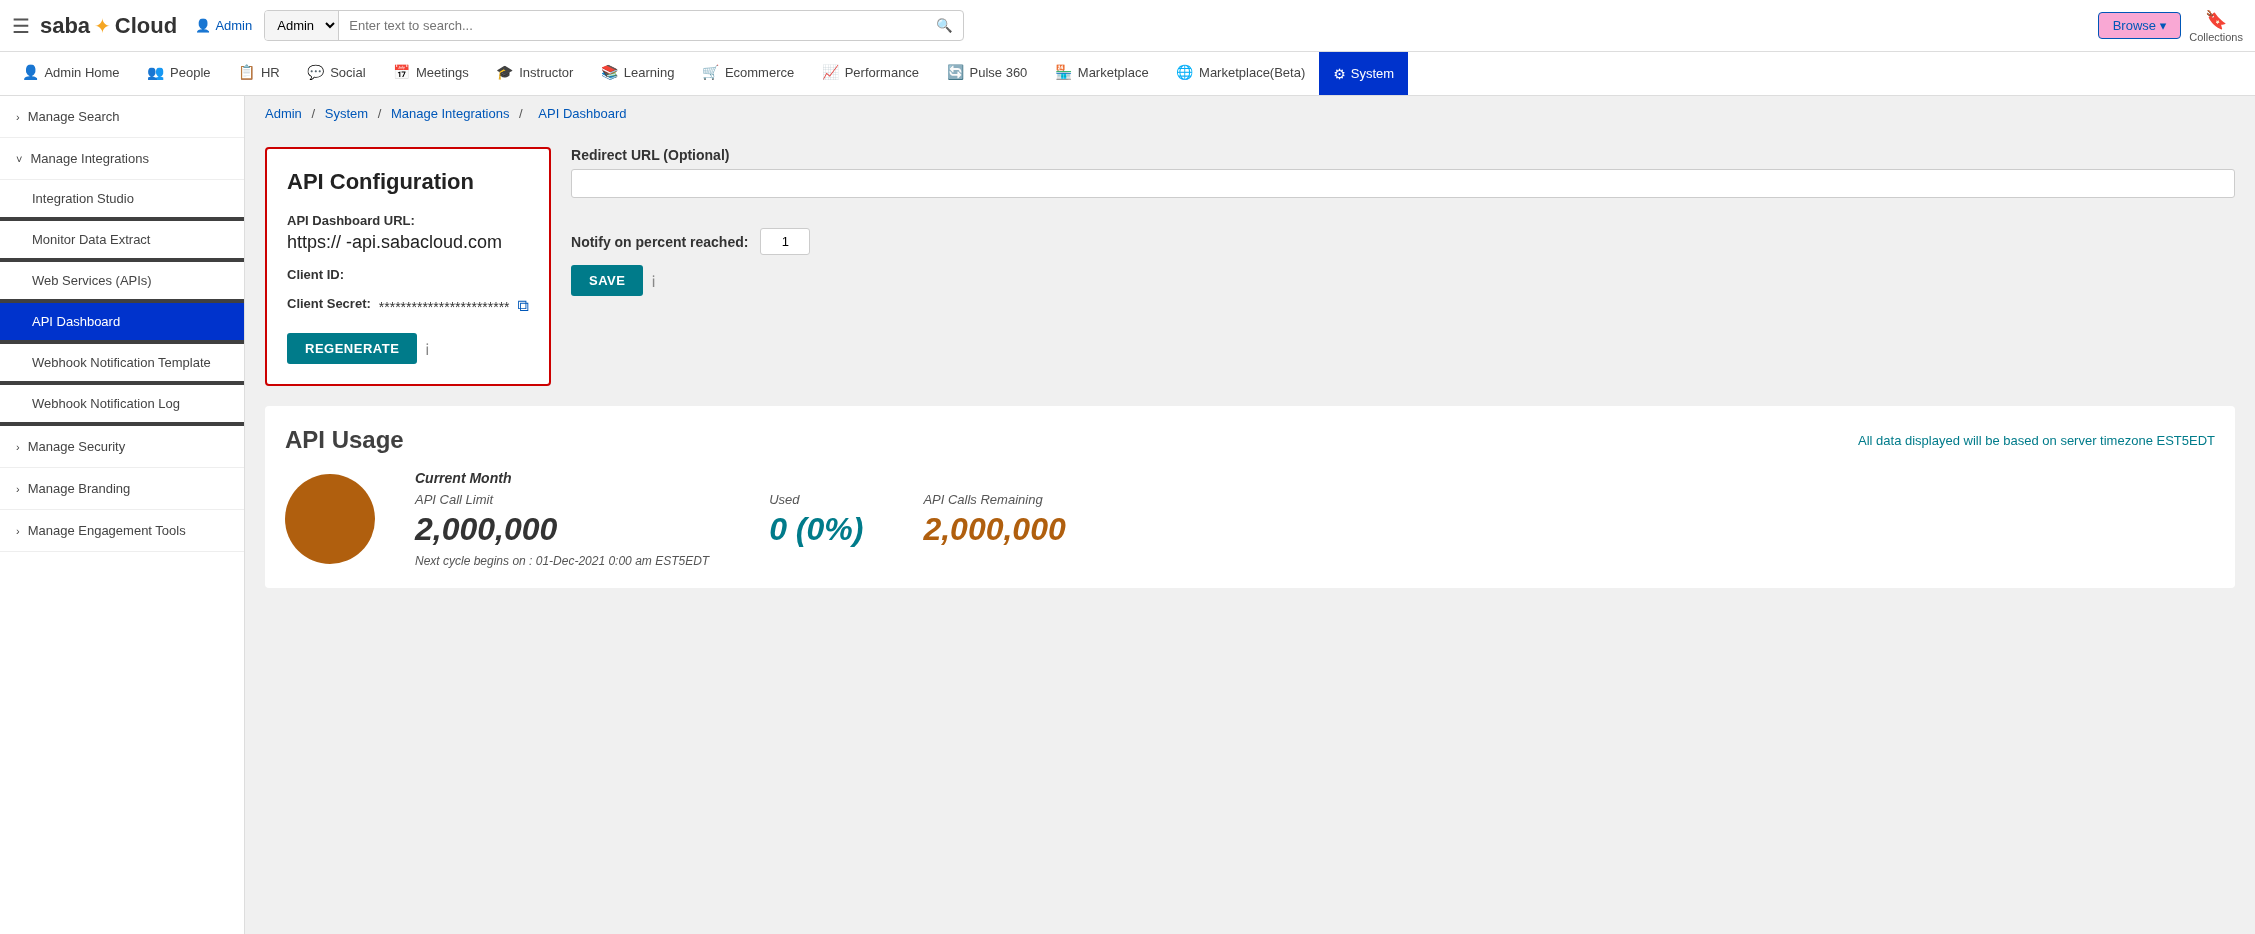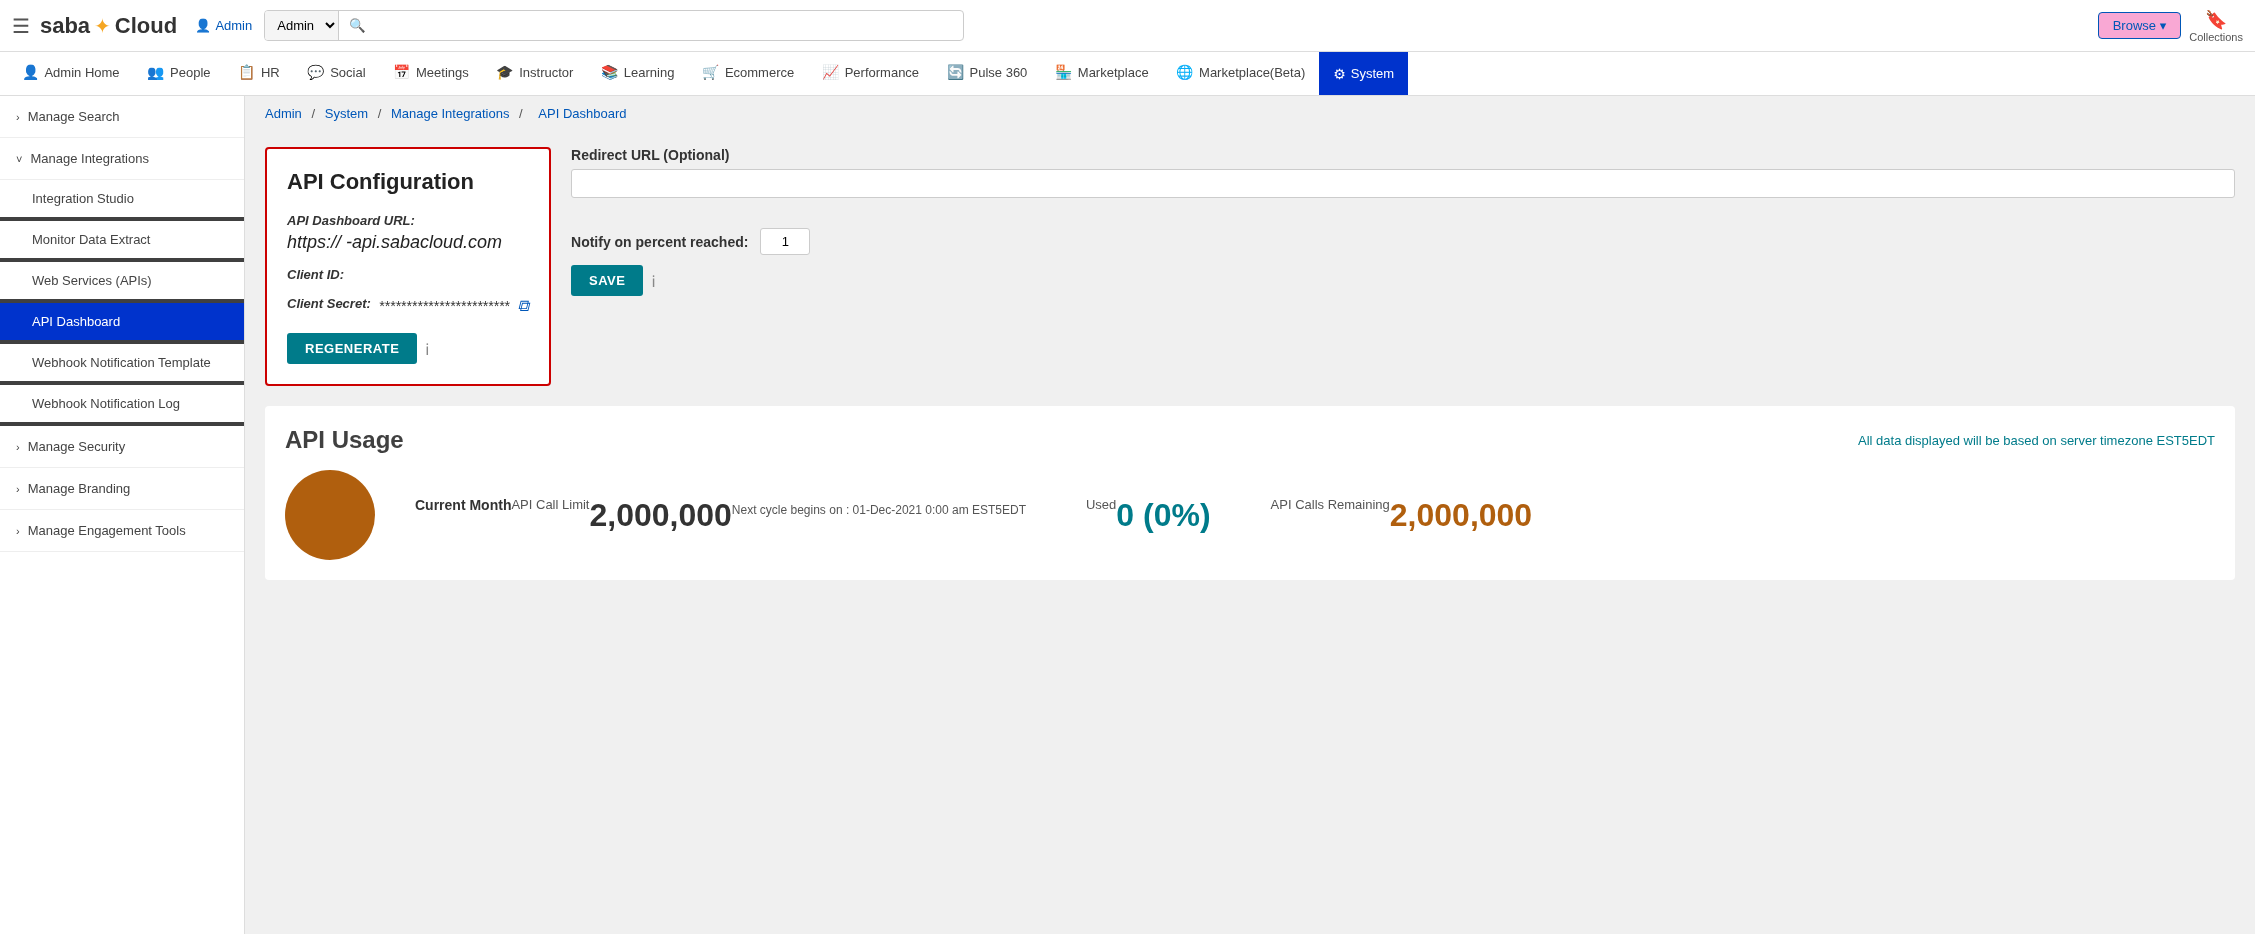--- a/index.html
+++ b/index.html
@@ -103,25 +103,25 @@
     
     .api-config-card {
       background: #fff;
       border: 2px solid #cc0000;
       border-radius: 4px;
       padding: 20px;
       max-width: 700px;
       margin-bottom: 20px;
     }
     .api-config-title { font-size: 22px; font-weight: bold; margin-bottom: 18px; color: #222; }
-    .api-field { margin-bottom: 14px; font-style: italic; }
+    .api-field { margin-bottom: 14px; }
     .api-field-label { font-weight: bold; font-size: 13px; margin-bottom: 4px; color: #333; }
     .api-field-value { font-size: 18px; color: #222; margin-top: 4px; }
     .api-field-value.url { font-size: 18px; }
-    .client-secret-row { display: flex; align-items: center; gap: 8px; }
+    .client-secret-row { display: flex; align-items: flex-end; gap: 8px; }
     .copy-icon { color: #0057b8; cursor: pointer; font-size: 16px; }
     .btn-teal {
       background: #007b8a;
       color: #fff;
       border: none;
       padding: 8px 18px;
       border-radius: 3px;
       cursor: pointer;
       font-size: 13px;
       font-weight: bold;
@@ -138,21 +138,21 @@
     .save-row { display: flex; align-items: center; gap: 8px; margin-top: 8px; }
 
     
     .api-usage-section { background: #fff; border-radius: 4px; padding: 20px; }
     .api-usage-header { display: flex; align-items: center; justify-content: space-between; margin-bottom: 16px; }
     .api-usage-title { font-size: 24px; font-weight: bold; color: #404040; }
     .timezone-note { color: #007b8a; font-size: 13px; }
     .usage-content { display: flex; align-items: center; gap: 40px; }
     .donut-chart { width: 90px; height: 90px; border-radius: 50%; background: #b05f0e; flex-shrink: 0; }
     .usage-stats { display: flex; gap: 60px; flex: 1; }
-    .stat-block { display: flex; flex-direction: row; }
+    .stat-block { display: flex; flex-direction: column; font-style: italic; }
     .stat-section-title { font-weight: bold; font-size: 14px; margin-bottom: 6px; color: #333; }
     .stat-label { font-size: 13px; color: #555; margin-bottom: 4px; }
     .stat-value { font-size: 32px; font-weight: bold; color: #333; }
     .stat-value.teal { color: #007b8a; }
     .stat-value.orange { color: #b05f0e; }
     .stat-next { font-size: 12px; color: #555; margin-top: 6px; }
   </style>
 </head>
 <body>
 
@@ -167,20 +167,21 @@
     <div class="admin-badge">
       <span>👤</span>
       <span>Admin</span>
     </div>
   </div>
 
   <div class="search-bar">
     <select>
       <option>Admin</option>
     </select>
+    <input type="text" placeholder="Enter text to search..." style="">
     <button class="search-icon-btn">🔍</button>
   </div>
 
   <div class="top-bar-right">
     <button class="browse-btn">Browse ▾</button>
     <div class="collections-btn">
       <span class="collections-icon">🔖</span>
       <span>Collections</span>
     </div>
   </div>

